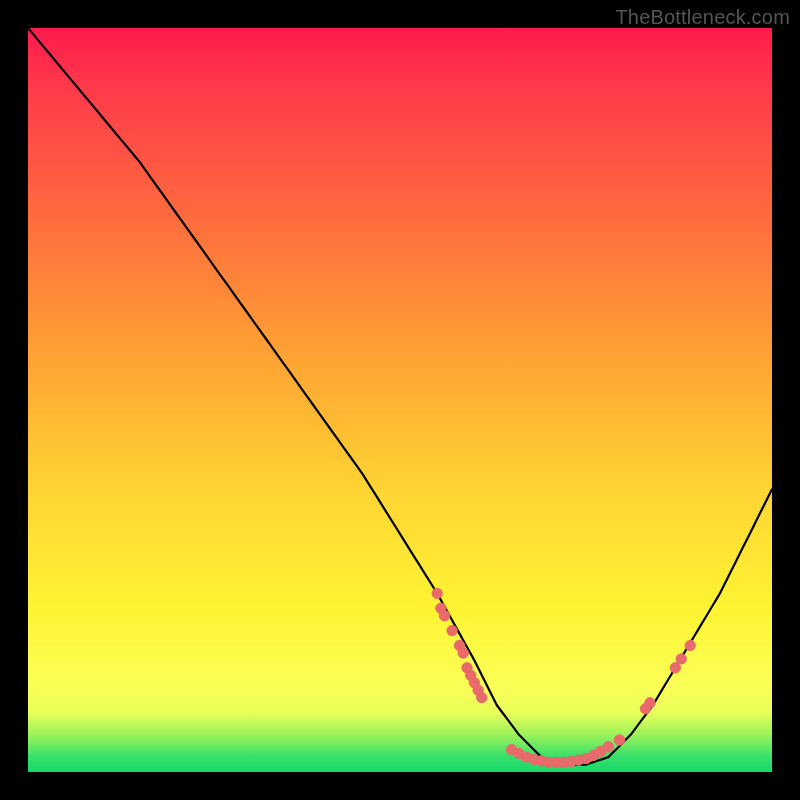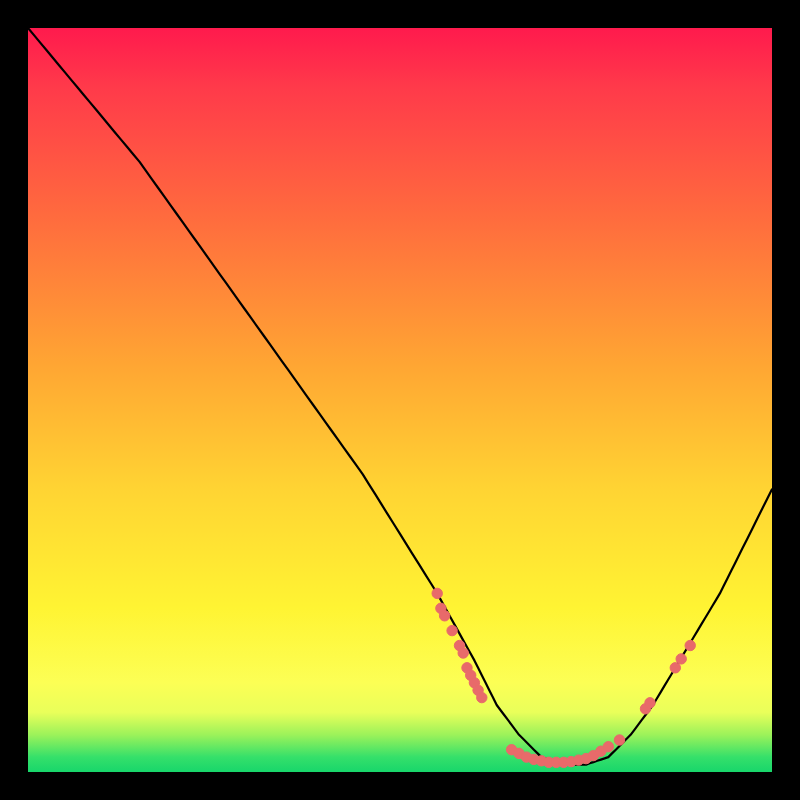--- a/index.html
+++ b/index.html
@@ -67,20 +67,21 @@
   }
   .dot {
     fill: #e86a6a;
     stroke: #e86a6a;
   }
 </style>
 </head>
 <body>
 
 <div class="stage">
+  <div class="watermark">TheBottleneck.com</div>
 
   <div class="panel">
     <svg class="plot" viewBox="0 0 744 744">
       <path id="curve-path" class="curve" d="M0.0 0.0 L6.2 7.4 L12.4 14.9 L18.6 22.3 L24.8 29.8 L31.0 37.2 L37.2 44.6 L43.4 52.1 L49.6 59.5 L55.8 67.0 L62.0 74.4 L68.2 81.8 L74.4 89.3 L80.6 96.7 L86.8 104.2 L93.0 111.6 L99.2 119.0 L105.4 126.5 L111.6 133.9 L117.8 142.6 L124.0 151.3 L130.2 160.0 L136.4 168.6 L142.6 177.3 L148.8 186.0 L155.0 194.7 L161.2 203.4 L167.4 212.0 L173.6 220.7 L179.8 229.4 L186.0 238.1 L192.2 246.8 L198.4 255.4 L204.6 264.1 L210.8 272.8 L217.0 281.5 L223.2 290.2 L229.4 298.8 L235.6 307.5 L241.8 316.2 L248.0 324.9 L254.2 333.6 L260.4 342.2 L266.6 350.9 L272.8 359.6 L279.0 368.3 L285.2 377.0 L291.4 385.6 L297.6 394.3 L303.8 403.0 L310.0 411.7 L316.2 420.4 L322.4 429.0 L328.6 437.7 L334.8 446.4 L341.0 456.3 L347.2 466.2 L353.4 476.2 L359.6 486.1 L365.8 496.0 L372.0 505.9 L378.2 515.8 L384.4 525.8 L390.6 535.7 L396.8 545.6 L403.0 555.5 L409.2 565.4 L415.4 576.6 L421.6 587.8 L427.8 598.9 L434.0 610.1 L440.2 621.2 L446.4 632.4 L450.1 639.8 L453.8 647.3 L457.6 654.7 L461.3 662.2 L465.0 669.6 L468.7 677.0 L472.4 682.0 L476.2 687.0 L479.9 691.9 L483.6 696.9 L487.3 701.8 L491.0 706.8 L494.8 710.5 L498.5 714.2 L502.2 718.0 L505.9 721.7 L509.6 725.4 L513.4 729.1 L517.1 730.4 L520.8 731.6 L524.5 732.8 L528.2 734.1 L532.0 735.3 L535.7 736.6 L539.4 736.6 L543.1 736.6 L546.8 736.6 L550.6 736.6 L554.3 736.6 L558.0 736.6 L561.7 735.3 L565.4 734.1 L569.2 732.8 L572.9 731.6 L576.6 730.4 L580.3 729.1 L584.0 725.4 L587.8 721.7 L591.5 718.0 L595.2 714.2 L598.9 710.5 L602.6 706.8 L606.4 701.8 L610.1 696.9 L613.8 691.9 L617.5 687.0 L621.2 682.0 L625.0 677.0 L628.7 670.8 L632.4 664.6 L636.1 658.4 L639.8 652.2 L643.6 646.0 L647.3 639.8 L651.0 633.6 L654.7 627.4 L658.4 621.2 L662.2 615.0 L665.9 608.8 L669.6 602.6 L673.3 596.4 L677.0 590.2 L680.8 584.0 L684.5 577.8 L688.2 571.6 L691.9 565.4 L695.6 558.0 L699.4 550.6 L703.1 543.1 L706.8 535.7 L710.5 528.2 L714.2 520.8 L719.2 510.9 L724.2 501.0 L729.1 491.0 L734.1 481.1 L739.0 471.2 L744.0 461.3 "></path>
       <g id="dots">
           <circle cx="409.2" cy="565.4" r="5.2" class="dot"></circle>
           <circle cx="412.9" cy="580.3" r="5.2" class="dot"></circle>
           <circle cx="416.6" cy="587.8" r="5.2" class="dot"></circle>
           <circle cx="424.1" cy="602.6" r="5.2" class="dot"></circle>
           <circle cx="431.5" cy="617.5" r="5.2" class="dot"></circle>

